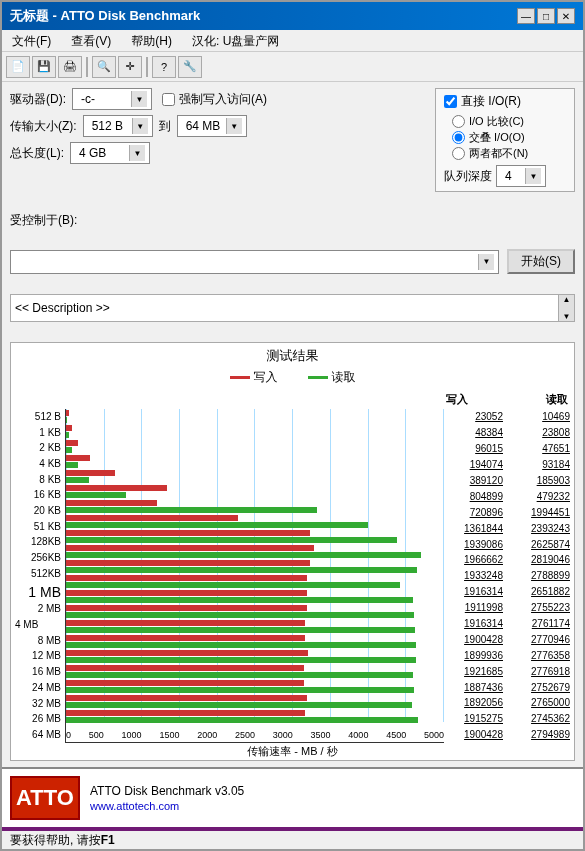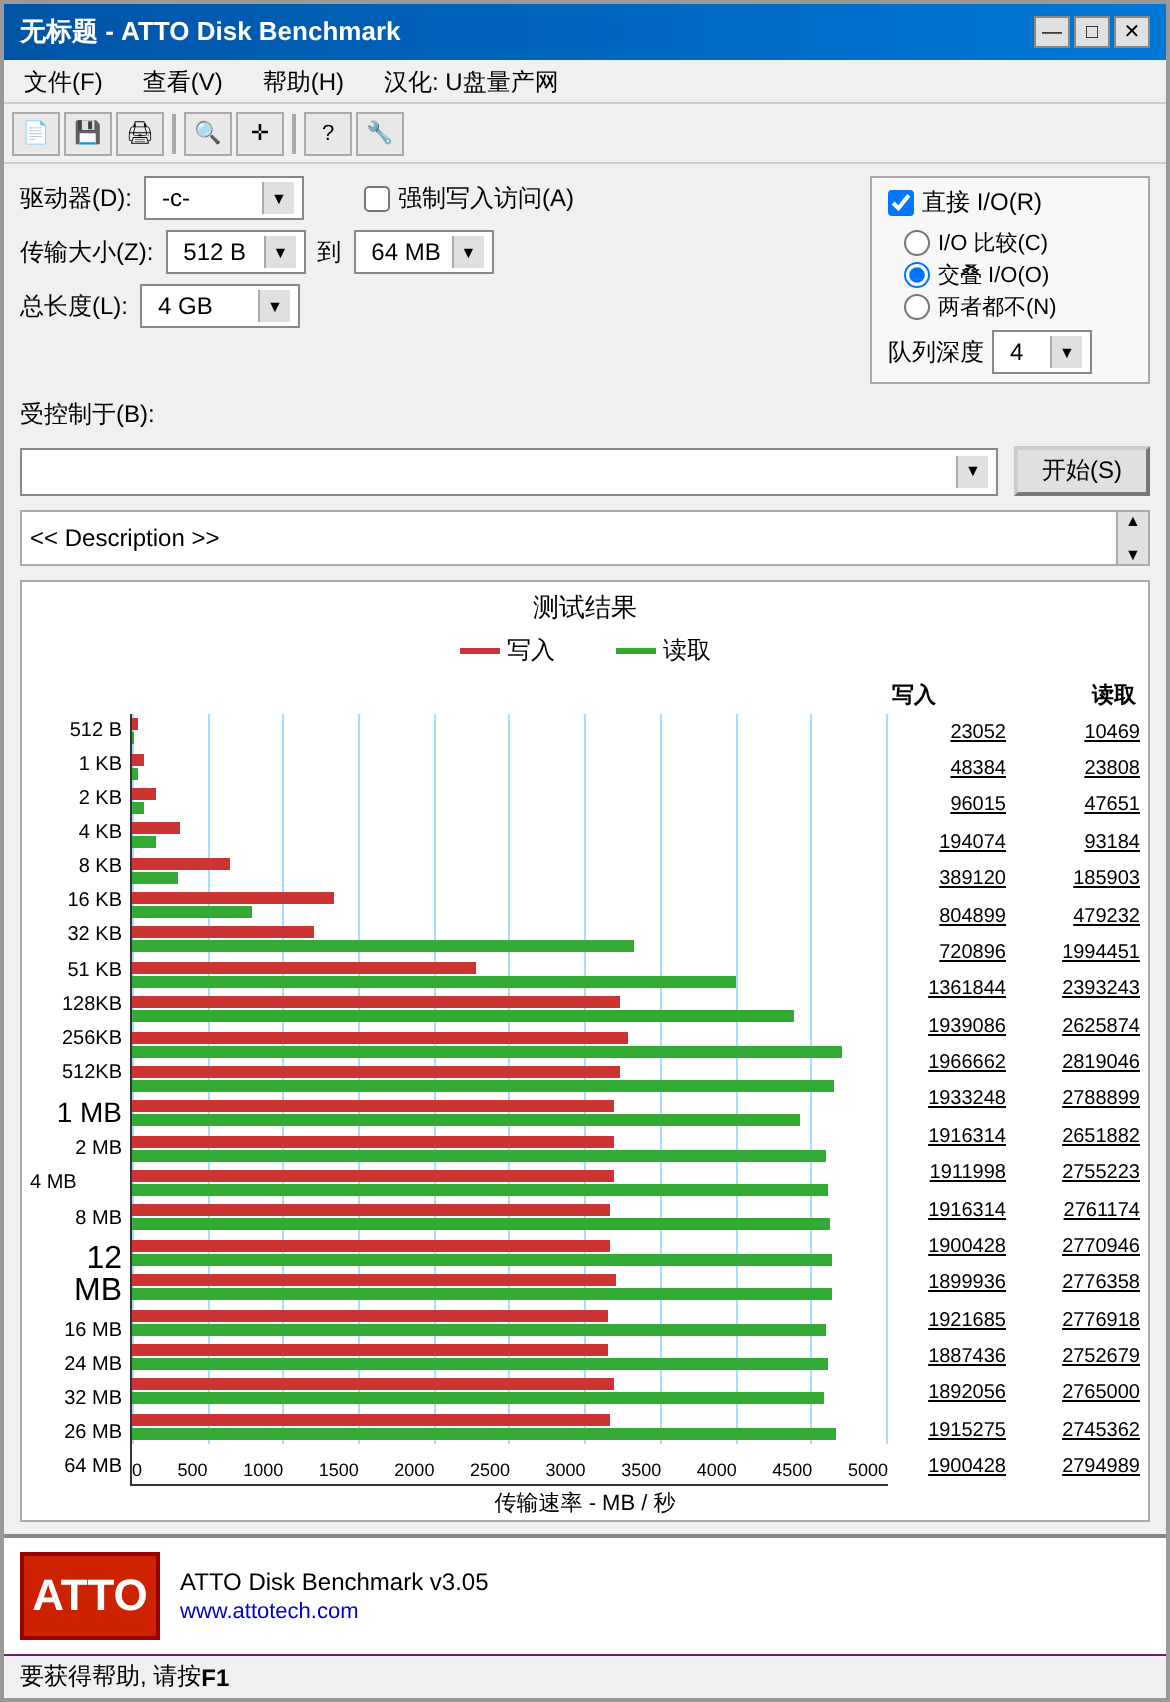--- a/index.html
+++ b/index.html
@@ -77,21 +77,21 @@
       height: 20px;
       background: #aaa;
       margin: 0 2px;
     }
     .content {
       flex: 1;
       padding: 6px 8px;
       background: #f0f0f0;
       display: flex;
       flex-direction: column;
-      gap: 7px;
+      gap: 20px;
       overflow: hidden;
     }
     .row {
       display: flex;
       align-items: center;
       gap: 6px;
     }
     .label { font-size: 12px; white-space: nowrap; }
     .combo-box {
       background: white;
@@ -258,21 +258,21 @@
       height: 44px;
       display: flex;
       align-items: center;
       justify-content: center;
       border: 2px solid #990000;
     }
     .footer-text { display: flex; flex-direction: column; gap: 2px; font-size: 12px; }
     .footer-url { color: #0000cc; font-size: 11px; }
     .status-bar {
       background: #f0f0f0;
-      border-top: 1px solid #701a75;
+      border-top: 4px solid #701a75;
       padding: 2px 8px;
       font-size: 12px;
       display: flex;
       align-items: center;
       height: 22px;
       flex-shrink: 0;
     }
     .status-bar .key-hint { font-weight: bold; }
 
     
@@ -350,21 +350,21 @@
 
     <div class="controls-upper">
       <div class="form-left">
 
         <div class="row">
           <span class="label">驱动器(D):</span>
           <div class="combo-box drive-combo">
             <span class="val">-c-</span>
             <div class="arrow">▼</div>
           </div>
-          <div class="checkbox-area" style="margin-left:24px;">
+          <div class="checkbox-area" style="margin-left:4px;">
             <input type="checkbox" style="">
             <span class="label">强制写入访问(A)</span>
           </div>
         </div>
 
         <div class="row">
           <span class="label">传输大小(Z):</span>
           <div class="combo-box size-combo">
             <span class="val">512 B</span>
             <div class="arrow">▼</div>
@@ -457,30 +457,30 @@
 
       <div class="chart-area">
 
         <div class="chart-labels" id="chart-labels">
             <div style="font-size: 10px; text-align: right; line-height: 1;">512 B</div>
             <div style="font-size: 10px; text-align: right; line-height: 1;">1 KB</div>
             <div style="font-size: 10px; text-align: right; line-height: 1;">2 KB</div>
             <div style="font-size: 10px; text-align: right; line-height: 1;">4 KB</div>
             <div style="font-size: 10px; text-align: right; line-height: 1;">8 KB</div>
             <div style="font-size: 10px; text-align: right; line-height: 1;">16 KB</div>
-            <div style="font-size: 10px; text-align: right; line-height: 1;">32 KB</div>
+            <div style="font-size: 10px; text-align: right; line-height: 1;">20 KB</div>
             <div style="font-size: 10px; text-align: right; line-height: 1;">51 KB</div>
             <div style="font-size: 10px; text-align: right; line-height: 1;">128KB</div>
             <div style="font-size: 10px; text-align: right; line-height: 1;">256KB</div>
             <div style="font-size: 10px; text-align: right; line-height: 1;">512KB</div>
             <div style="font-size: 14px; text-align: right; line-height: 1;">1 MB</div>
             <div style="font-size: 10px; text-align: right; line-height: 1;">2 MB</div>
             <div style="font-size: 10px; line-height: 1;">4 MB</div>
             <div style="font-size: 10px; text-align: right; line-height: 1;">8 MB</div>
-            <div style="font-size: 16px; text-align: right; line-height: 1;">12 MB</div>
+            <div style="font-size: 10px; text-align: right; line-height: 1;">12 MB</div>
             <div style="font-size: 10px; text-align: right; line-height: 1;">16 MB</div>
             <div style="font-size: 10px; text-align: right; line-height: 1;">24 MB</div>
             <div style="font-size: 10px; text-align: right; line-height: 1;">32 MB</div>
             <div style="font-size: 10px; text-align: right; line-height: 1;">26 MB</div>
             <div style="font-size: 10px; text-align: right; line-height: 1;">64 MB</div>
           </div>
 
         <div class="chart-main">
           <div class="grid-lines" id="grid-lines">
               <div class="grid-line"></div>

